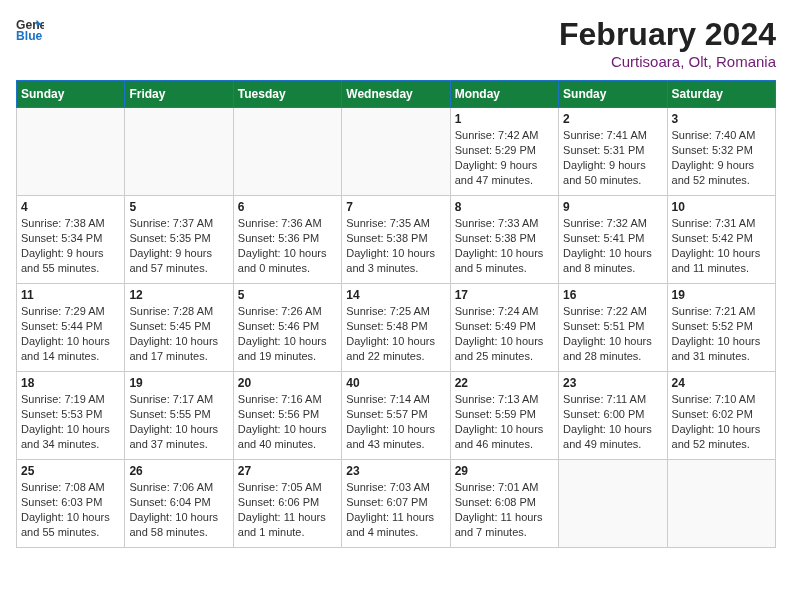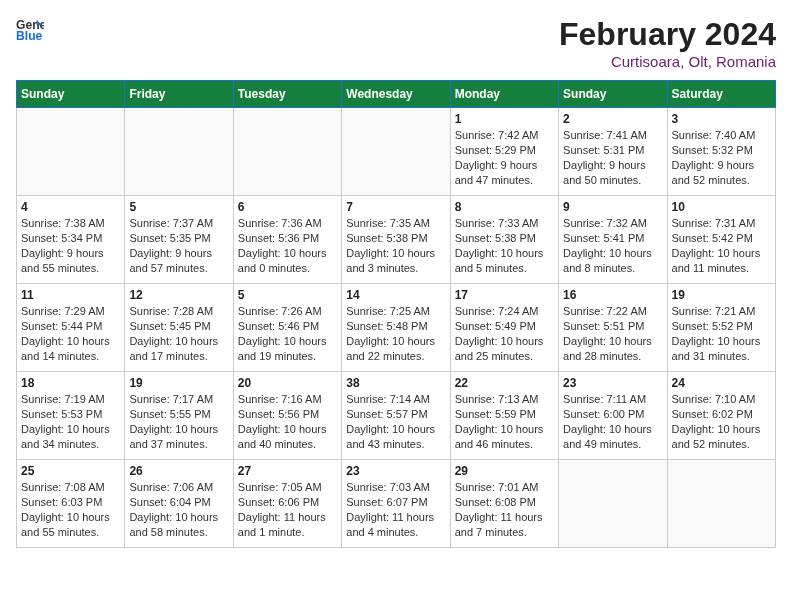--- a/index.html
+++ b/index.html
@@ -194,21 +194,21 @@
         </td>
         <td>
           <span class="day-num">19</span>
           <div class="cell-text">Sunrise: 7:17 AM<br>Sunset: 5:55 PM<br>Daylight: 10 hours<br>and 37 minutes.</div>
         </td>
         <td>
           <span class="day-num">20</span>
           <div class="cell-text">Sunrise: 7:16 AM<br>Sunset: 5:56 PM<br>Daylight: 10 hours<br>and 40 minutes.</div>
         </td>
         <td>
-          <span class="day-num">38</span>
+          <span class="day-num">40</span>
           <div class="cell-text">Sunrise: 7:14 AM<br>Sunset: 5:57 PM<br>Daylight: 10 hours<br>and 43 minutes.</div>
         </td>
         <td>
           <span class="day-num">22</span>
           <div class="cell-text">Sunrise: 7:13 AM<br>Sunset: 5:59 PM<br>Daylight: 10 hours<br>and 46 minutes.</div>
         </td>
         <td>
           <span class="day-num">23</span>
           <div class="cell-text">Sunrise: 7:11 AM<br>Sunset: 6:00 PM<br>Daylight: 10 hours<br>and 49 minutes.</div>
         </td>

